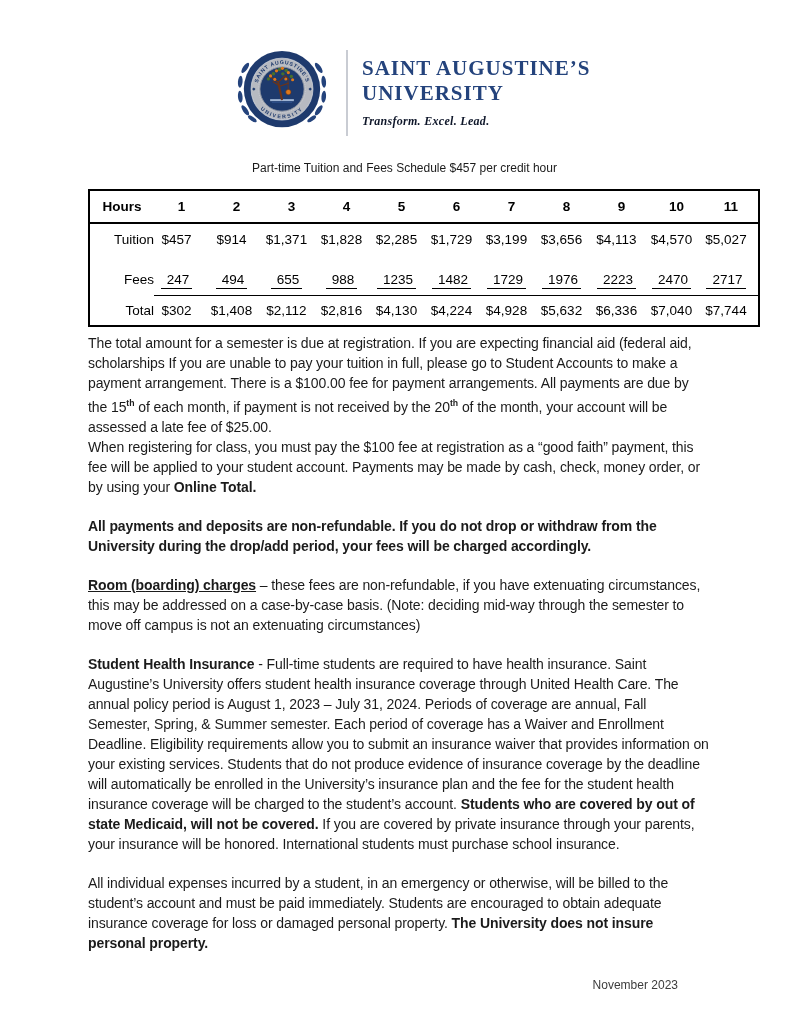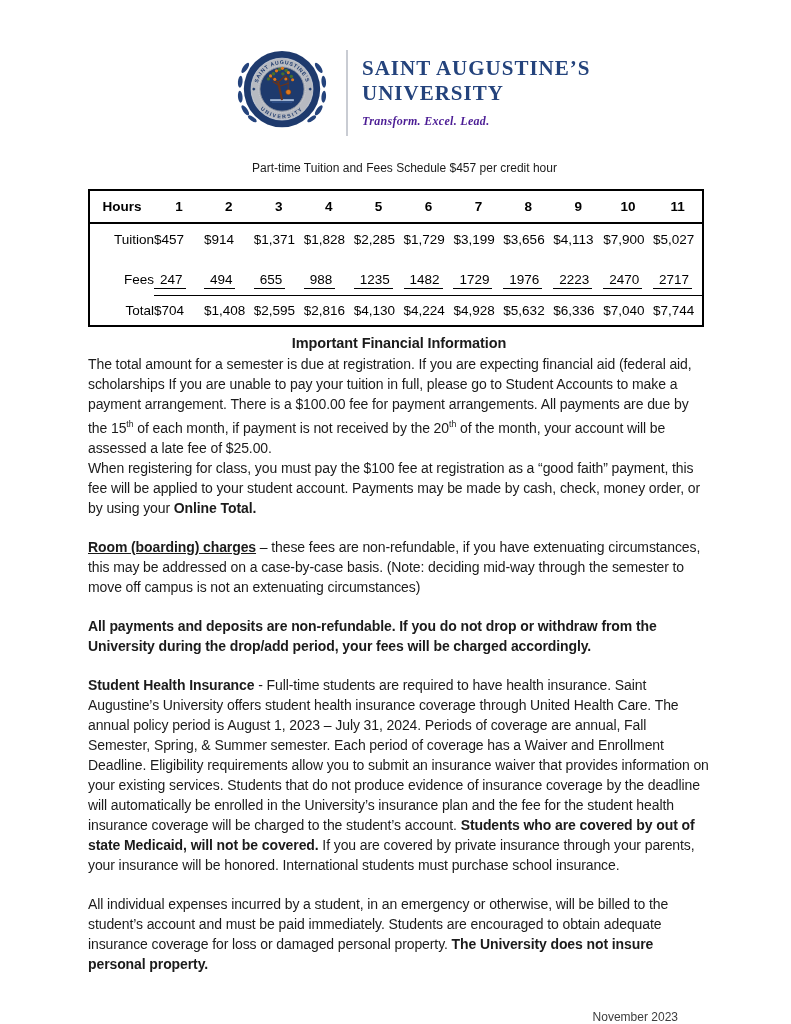--- a/index.html
+++ b/index.html
@@ -38,21 +38,21 @@
     font-size: 21px;
     line-height: 25px;
     letter-spacing: 1px;
     color: #24437c;
   }
   .uni-tagline {
     font-family: "Liberation Serif", serif;
     font-style: italic;
     font-weight: 700;
     font-size: 12px;
-    color: #4c1d95;
+    color: #0f172a;
     margin-top: 8px;
     letter-spacing: 0.3px;
   }
 
   
   .doc-title {
     position: absolute;
     top: 161px;
     left: 0;
     width: 100%;
@@ -60,36 +60,36 @@
     font-size: 12px;
     color: #1b1b1b;
     padding-left: 9px;
   }
 
   
   .fees-table {
     position: absolute;
     left: 88px;
     top: 189px;
-    width: 616px;
+    width: 672px;
     border-collapse: collapse;
     table-layout: fixed;
     border: 2px solid #000;
     font-size: 13.5px;
     color: #000;
   }
   .fees-table thead tr { height: 33px; border-bottom: 2px solid #000; }
   .fees-table th {
     font-weight: bold;
     text-align: center;
     padding: 0;
   }
   .fees-table th:first-child { width: 64px; }
   .fees-table td {
-    text-align: left;
+    text-align: center;
     padding: 0 10px 0 0;
     vertical-align: middle;
   }
   .fees-table td.rowlabel {
     text-align: right;
     padding: 0 0 0 5px;
   }
   .fees-table .row-tuition { height: 32px; }
   .fees-table .row-fees   { height: 40px; }
   .fees-table .row-total  { height: 31px; }
@@ -118,30 +118,29 @@
   .section-heading {
     font-size: 14.5px;
     font-weight: bold;
     text-align: center;
     margin: 0 0 1px 0;
   }
   .para { margin: 0; }
   .para.gap { margin-top: 19px; }
   .para .b { font-weight: bold; }
   .para .u { text-decoration: underline; }
-  .para .sup { vertical-align: super; font-size: 0.62em; letter-spacing: 0; }
+  .para .sup { vertical-align: super; font-size: 0.62em; letter-spacing: 0; font-weight: bold; }
 
   
   .page-footer {
     position: absolute;
     top: 978px;
     right: 113px;
     font-size: 12px;
     color: #3c3c3c;
-    margin-top: 32px;
   }
 </style>
 </head>
 <body>
 
 <div class="page">
 
   <div class="uni-header">
     <svg class="seal" viewBox="0 0 132 114" width="112" height="97" aria-hidden="true">
 
@@ -242,59 +241,58 @@
           <td class="rowlabel">Tuition</td>
           <td><span>$457</span></td>
           <td><span>$914</span></td>
           <td><span>$1,371</span></td>
           <td><span>$1,828</span></td>
           <td><span>$2,285</span></td>
           <td><span>$1,729</span></td>
           <td><span>$3,199</span></td>
           <td><span>$3,656</span></td>
           <td><span>$4,113</span></td>
-          <td><span>$7,900</span></td>
+          <td><span>$4,570</span></td>
           <td><span>$5,027</span></td>
         </tr>
         <tr class="row-fees">
           <td class="rowlabel">Fees</td>
           <td><span>247</span></td>
           <td><span>494</span></td>
           <td><span>655</span></td>
           <td><span>988</span></td>
           <td><span>1235</span></td>
           <td><span>1482</span></td>
           <td><span>1729</span></td>
           <td><span>1976</span></td>
           <td><span>2223</span></td>
           <td><span>2470</span></td>
           <td><span>2717</span></td>
         </tr>
         <tr class="row-total">
           <td class="rowlabel">Total</td>
-          <td><span>$704</span></td>
+          <td><span>$302</span></td>
           <td><span>$1,408</span></td>
-          <td><span>$2,595</span></td>
+          <td><span>$2,112</span></td>
           <td><span>$2,816</span></td>
           <td><span>$4,130</span></td>
           <td><span>$4,224</span></td>
           <td><span>$4,928</span></td>
           <td><span>$5,632</span></td>
           <td><span>$6,336</span></td>
           <td><span>$7,040</span></td>
           <td><span>$7,744</span></td>
         </tr>
       </tbody>
     </table>
 
   <div class="content">
-    <h2 class="section-heading">Important Financial Information</h2>
     <p class="para"><span>The total amount for a semester is due at registration. If you are expecting financial aid (federal aid, scholarships If you are unable to pay your tuition in full, please go to Student Accounts to make a payment arrangement. There is a $100.00 fee for payment arrangements. All payments are due by the 15</span><span class="sup">th</span><span> of each month, if payment is not received by the 20</span><span class="sup">th</span><span> of the month, your account will be assessed a late fee of $25.00.</span></p>
     <p class="para"><span>When registering for class, you must pay the $100 fee at registration as a “good faith” payment, this fee will be applied to your student account. Payments may be made by cash, check, money order, or by using your </span><span class="b">Online Total.</span></p>
+    <p class="para gap"><span class="b">All payments and deposits are non-refundable. If you do not drop or withdraw from the University during the drop/add period, your fees will be charged accordingly.</span></p>
     <p class="para gap"><span class="b u">Room (boarding) charges</span><span> – these fees are non-refundable, if you have extenuating circumstances, this may be addressed on a case-by-case basis.  (Note: deciding mid-way through the semester to move off campus is not an extenuating circumstances)</span></p>
-    <p class="para gap"><span class="b">All payments and deposits are non-refundable. If you do not drop or withdraw from the University during the drop/add period, your fees will be charged accordingly.</span></p>
     <p class="para gap"><span class="b">Student Health Insurance</span><span> - Full-time students are required to have health insurance. Saint Augustine’s University offers student health insurance coverage through United Health Care. The annual policy period is August 1, 2023 – July 31, 2024. Periods of coverage are annual, Fall Semester, Spring, &amp; Summer semester. Each period of coverage has a Waiver and Enrollment Deadline. Eligibility requirements allow you to submit an insurance waiver that provides information on your existing services. Students that do not produce evidence of insurance coverage by the deadline will automatically be enrolled in the University’s insurance plan and the fee for the student health insurance coverage will be charged to the student’s account. </span><span class="b">Students who are covered by out of state Medicaid, will not be covered.</span><span> If you are covered by private insurance through your parents, your insurance will be honored. International students must purchase school insurance.</span></p>
     <p class="para gap"><span>All individual expenses incurred by a student, in an emergency or otherwise, will be billed to the student’s account and must be paid immediately. Students are encouraged to obtain adequate insurance coverage for loss or damaged personal property. </span><span class="b">The University does not insure personal property.</span></p>
   </div>
 
   <div class="page-footer">November 2023</div>
 
 </div>
 
 </body></html>

